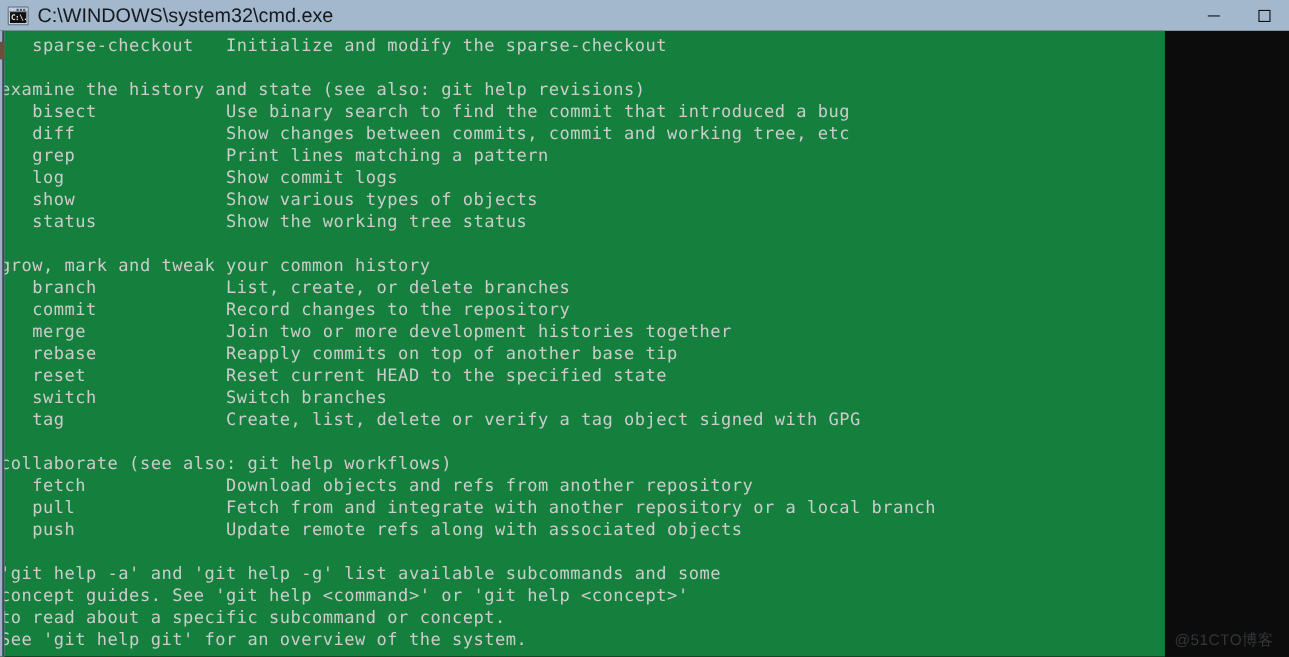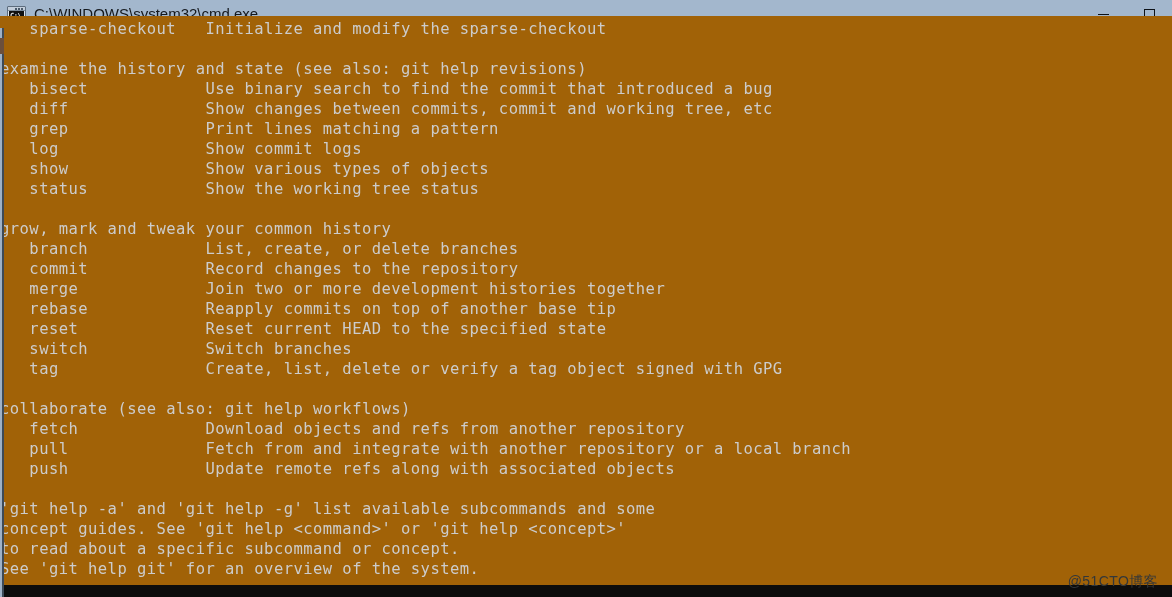--- a/index.html
+++ b/index.html
@@ -81,21 +81,21 @@
     font-size: 7px;
     font-weight: bold;
     line-height: 11px;
     text-align: left;
     padding-left: 1px;
     letter-spacing: -0.5px;
     overflow: hidden;
   }
   .title-text {
     font-family: "Liberation Sans", sans-serif;
-    font-size: 15px;
+    font-size: 18px;
     color: #15191e;
     line-height: 28px;
     white-space: nowrap;
     overflow: hidden;
     text-overflow: ellipsis;
   }
 
   
   .win-controls {
     display: flex;
@@ -146,24 +146,24 @@
     top: 0;
     width: 2px;
     height: 569px;
     background: #3d4a58;
   }
 
   
   .console {
     position: absolute;
     left: 0;
-    top: 16px;
-    width: 1172px;
+    top: 28px;
+    width: 1059px;
     height: 569px;
-    background: #a16207;
+    background: #15803d;
     overflow: hidden;
   }
   .console-inner {
     position: absolute;
     left: 0px;
     top: 3px;
     white-space: pre;
     font-family: "DejaVu Sans Mono", monospace;
     font-size: 15.5px;
     line-height: 20px;

